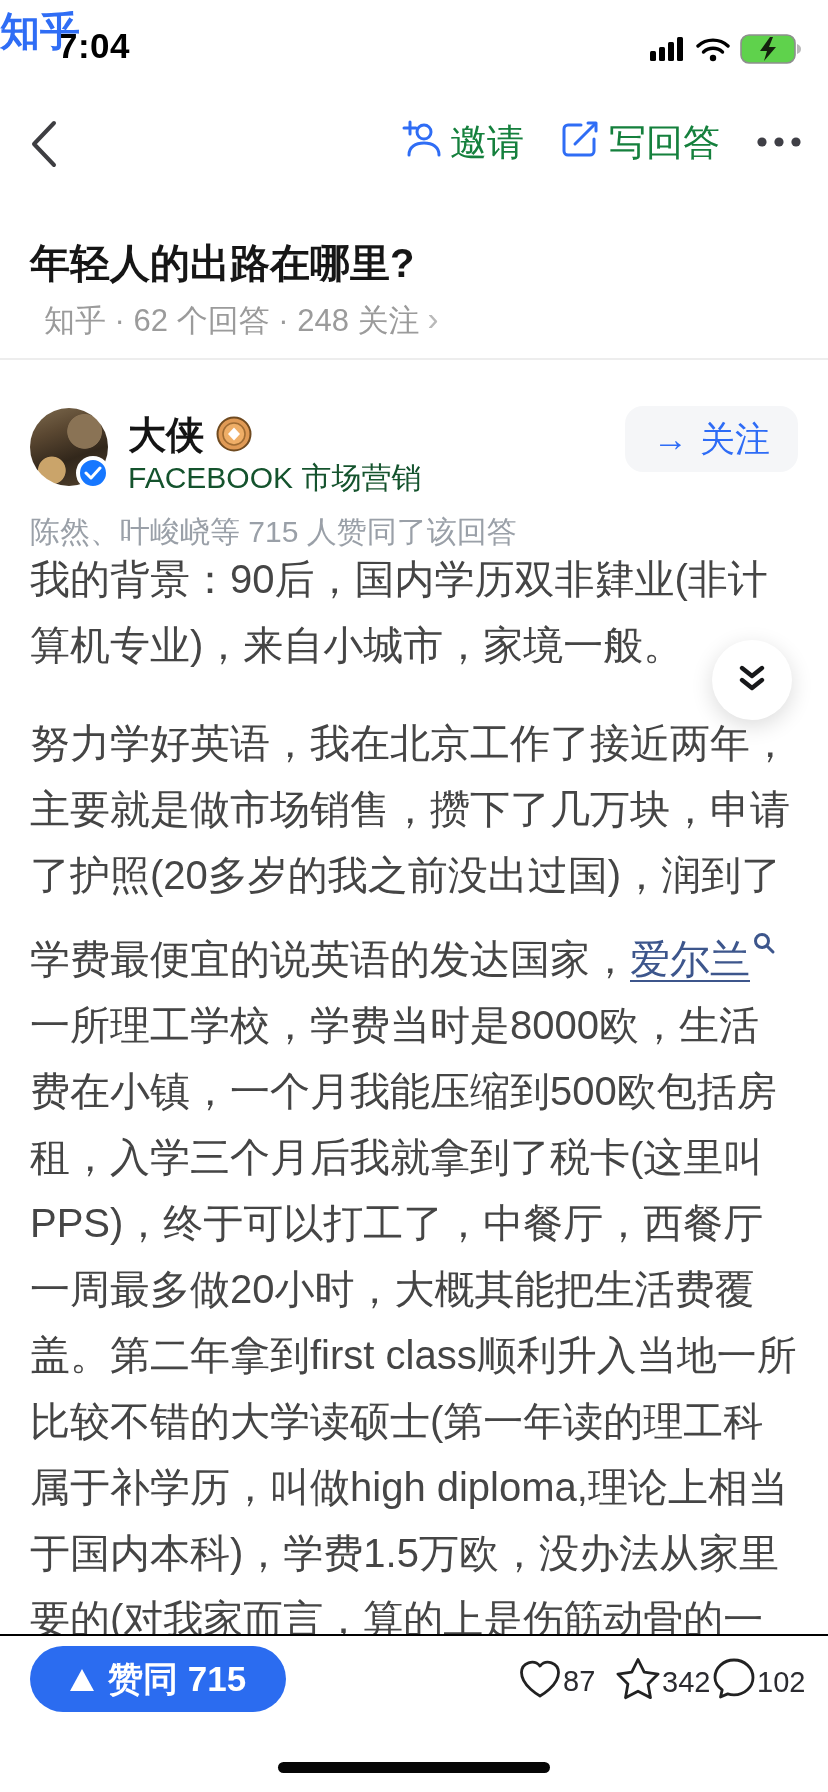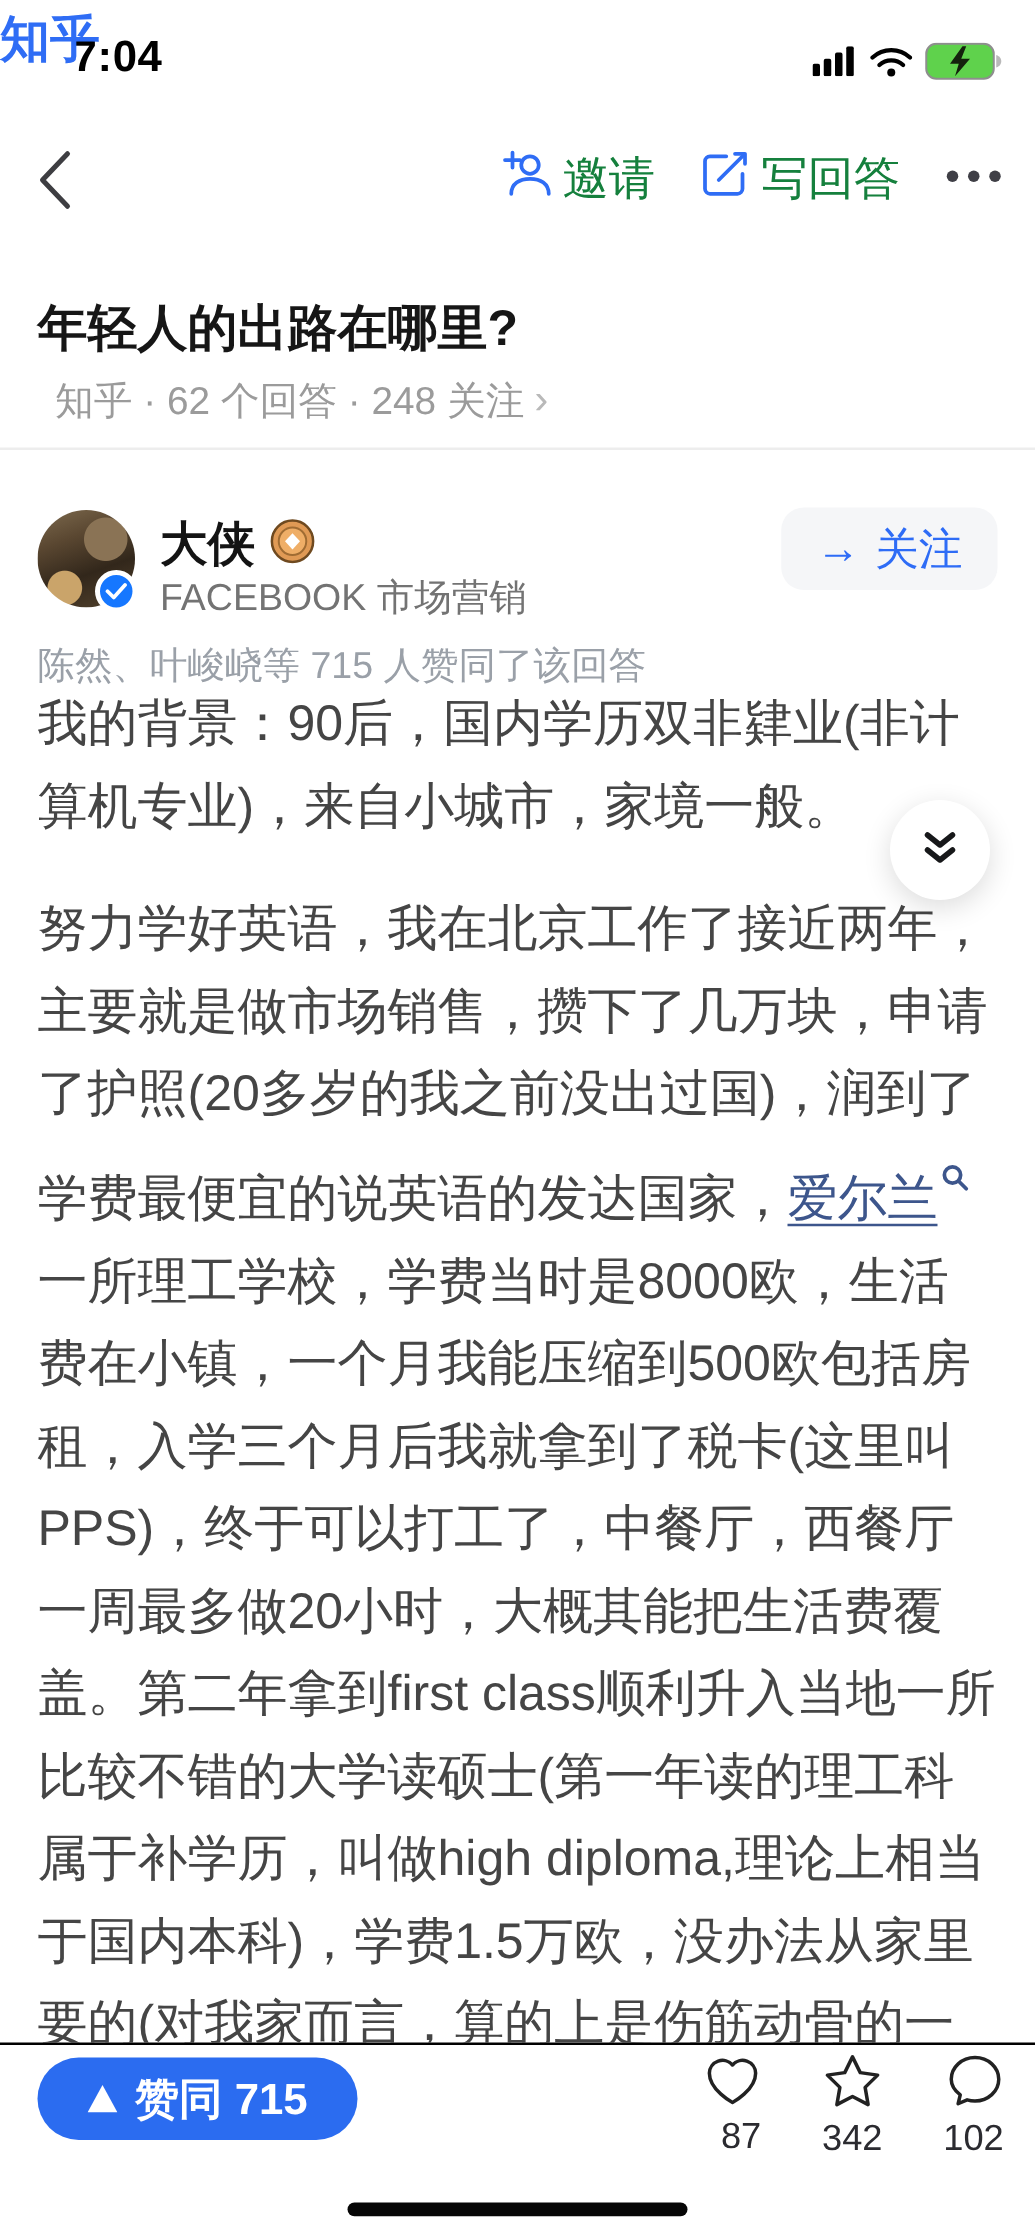--- a/index.html
+++ b/index.html
@@ -25,41 +25,41 @@
   
   .avatar{position:absolute;left:30px;top:408px;width:78px;height:78px;border-radius:50%;
     background:
       radial-gradient(circle at 28% 80%, #caa46a 0 16%, rgba(0,0,0,0) 17%),
       radial-gradient(circle at 70% 30%, #8a7355 0 22%, rgba(0,0,0,0) 23%),
       linear-gradient(160deg,#7d6a4e 0%,#5a4731 30%,#32271b 62%,#54432e 100%);}
   .verified{position:absolute;left:76px;top:456px;width:34px;height:34px;border-radius:50%;
     background:#1677ff;border:4px solid #fff;display:flex;align-items:center;justify-content:center;}
   .author-name-row{position:absolute;left:128px;top:410px;display:flex;align-items:center;gap:12px;}
   .author-name{font-size:38px;font-weight:700;color:#141414;}
-  .author-tagline{position:absolute;left:128px;top:458px;font-size:30px;color:#737373;}
+  .author-tagline{position:absolute;left:128px;top:458px;font-size:30px;color:#14532d;}
   .follow-btn{position:absolute;right:30px;top:406px;height:66px;display:flex;align-items:center;gap:12px;
     padding:0 28px;background:#f5f6f8;border-radius:18px;color:#2e6cf6;font-size:35px;font-weight:500;}
   .endorsement{position:absolute;left:30px;top:512px;font-size:30px;color:#9aa0a8;}
 
   
   .answer-body{position:absolute;left:30px;top:546px;width:768px;color:#454545;font-size:40px;line-height:66px;}
   .answer-body p{margin:0;}
   .answer-body p + p{margin-top:32px;}
   .inline-link{color:#3d568c;text-decoration:underline;text-underline-offset:7px;text-decoration-thickness:2px;cursor:pointer;}
   .sup-search{display:inline-block;vertical-align:18px;margin-left:2px;}
 
   
   .float-collapse{position:absolute;left:712px;top:640px;width:80px;height:80px;border-radius:50%;
     background:#fff;box-shadow:0 6px 22px rgba(0,0,0,.14);display:flex;align-items:center;justify-content:center;}
 
   
   .bottom-bar{position:absolute;left:0;top:1634px;width:828px;height:158px;background:#fff;border-top:2px solid #000000;}
   .upvote-pill{position:absolute;left:30px;top:10px;height:66px;display:inline-flex;align-items:center;gap:14px;
     padding:0 40px;background:#2b6cf0;border-radius:40px;color:#fff;font-size:35px;font-weight:600;}
-  .action{position:absolute;top:6px;width:92px;display:flex;flex-direction:column;align-items:flex-end;}
+  .action{position:absolute;top:20px;width:92px;display:flex;align-items:center;}
   .action .cnt{margin-top:2px;font-size:29px;color:#2b2b30;}
   .action.heart{left:517px;}
   .action.star{left:614px;}
   .action.comment{left:711px;}
   .home-indicator{position:absolute;left:278px;top:1762px;width:272px;height:11px;border-radius:6px;background:#060606;}
 </style>
 </head>
 <body>
 
 <div class="screen">

